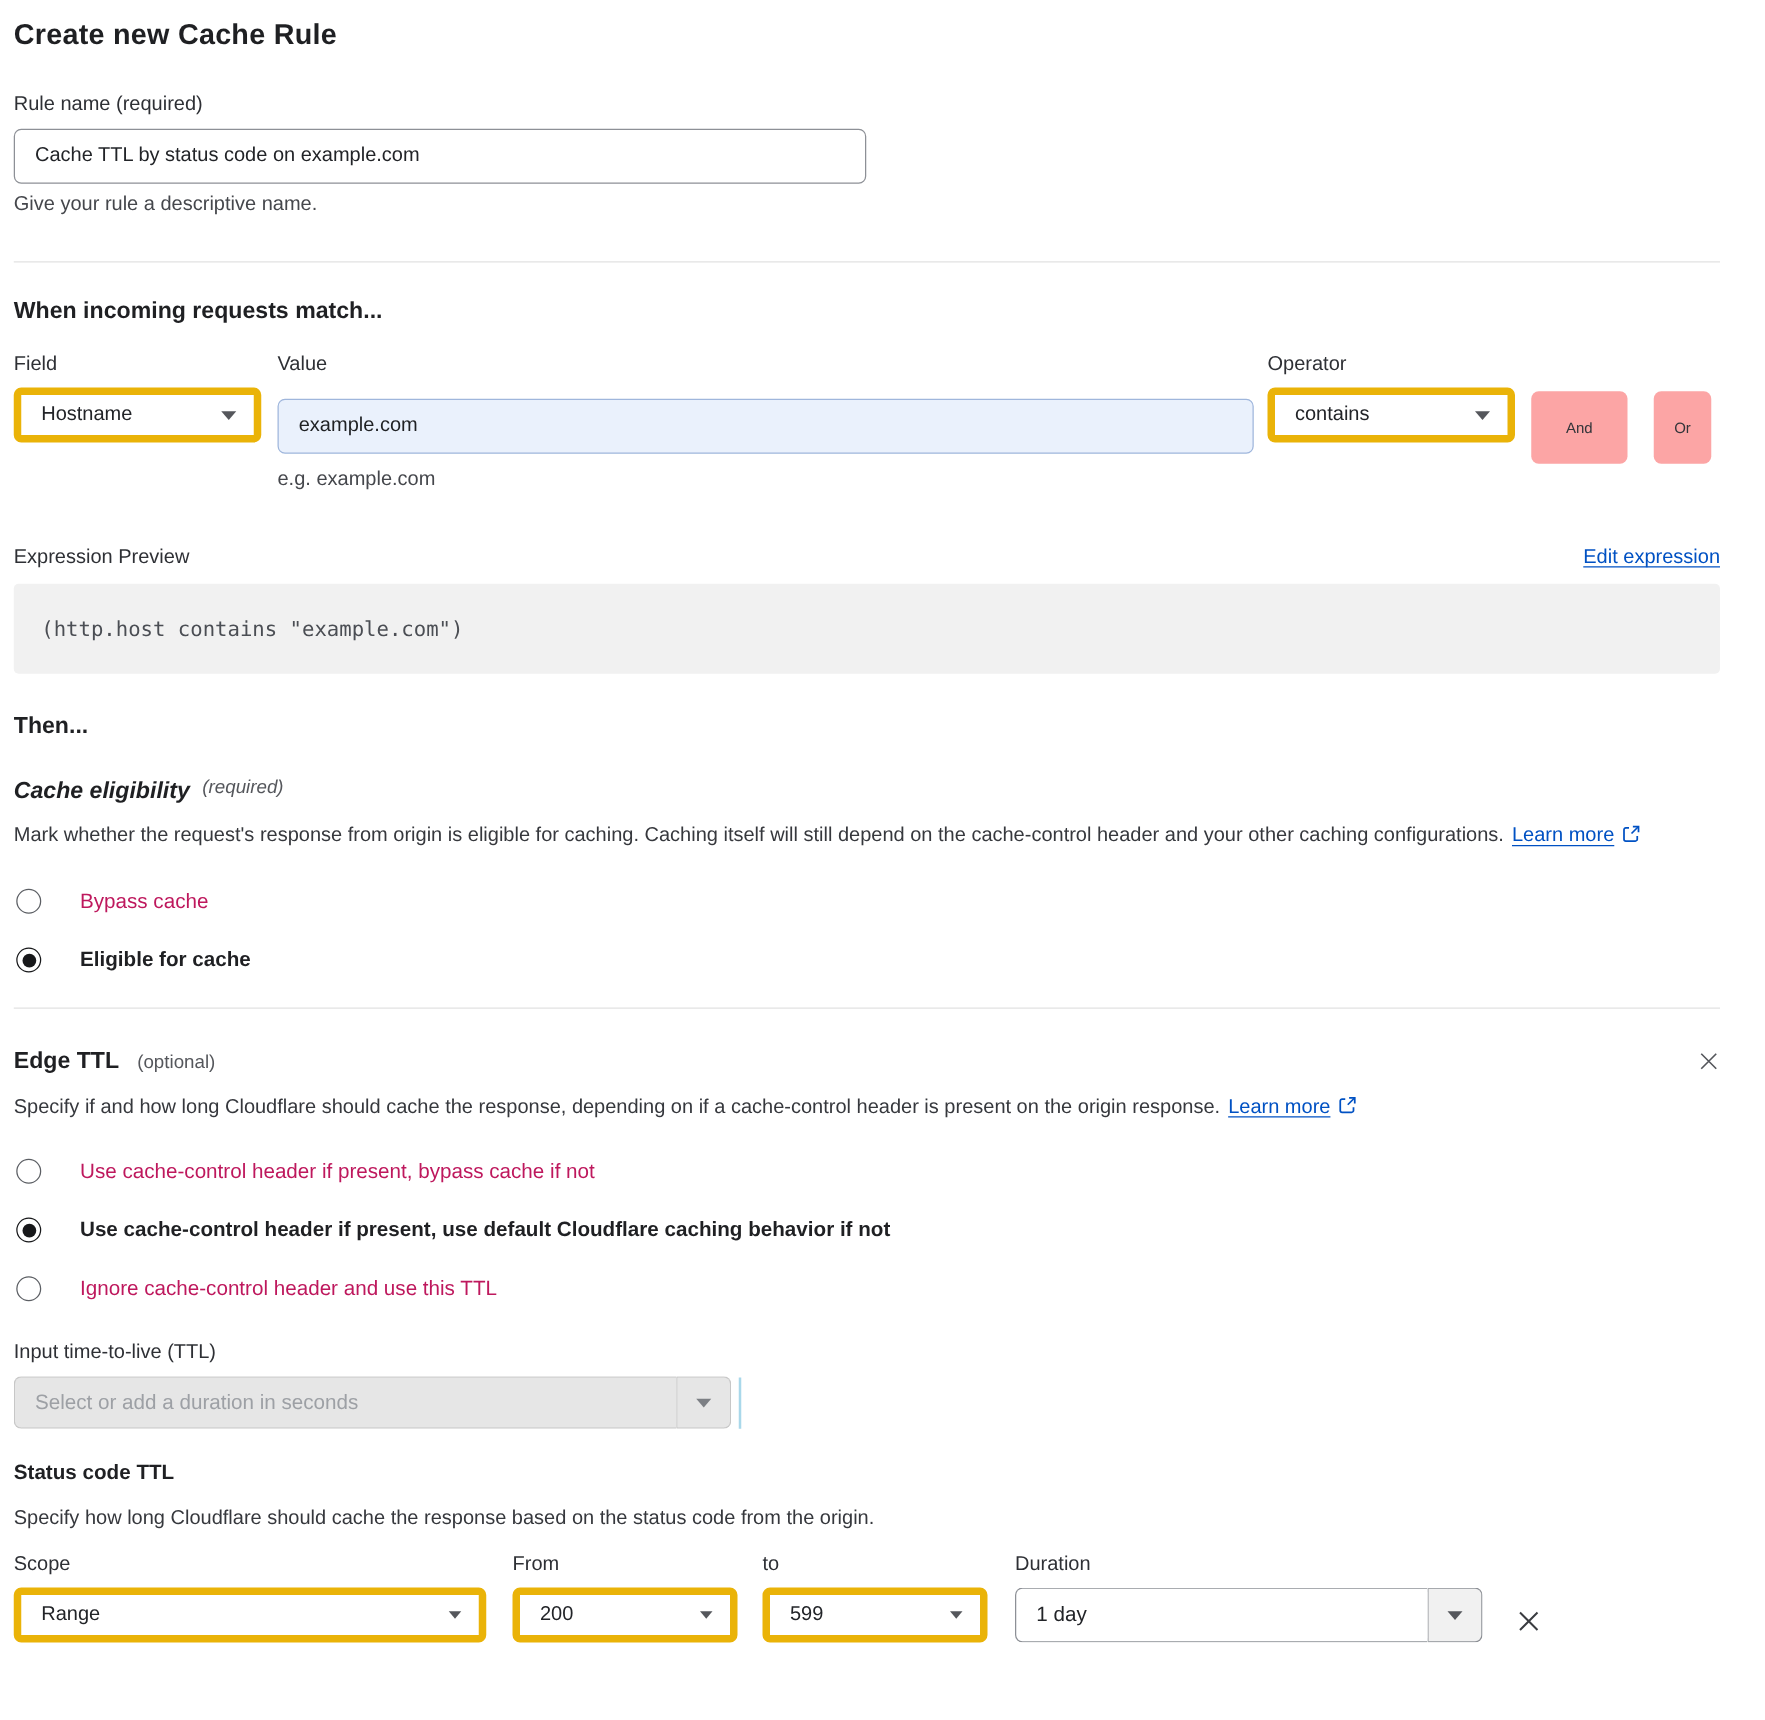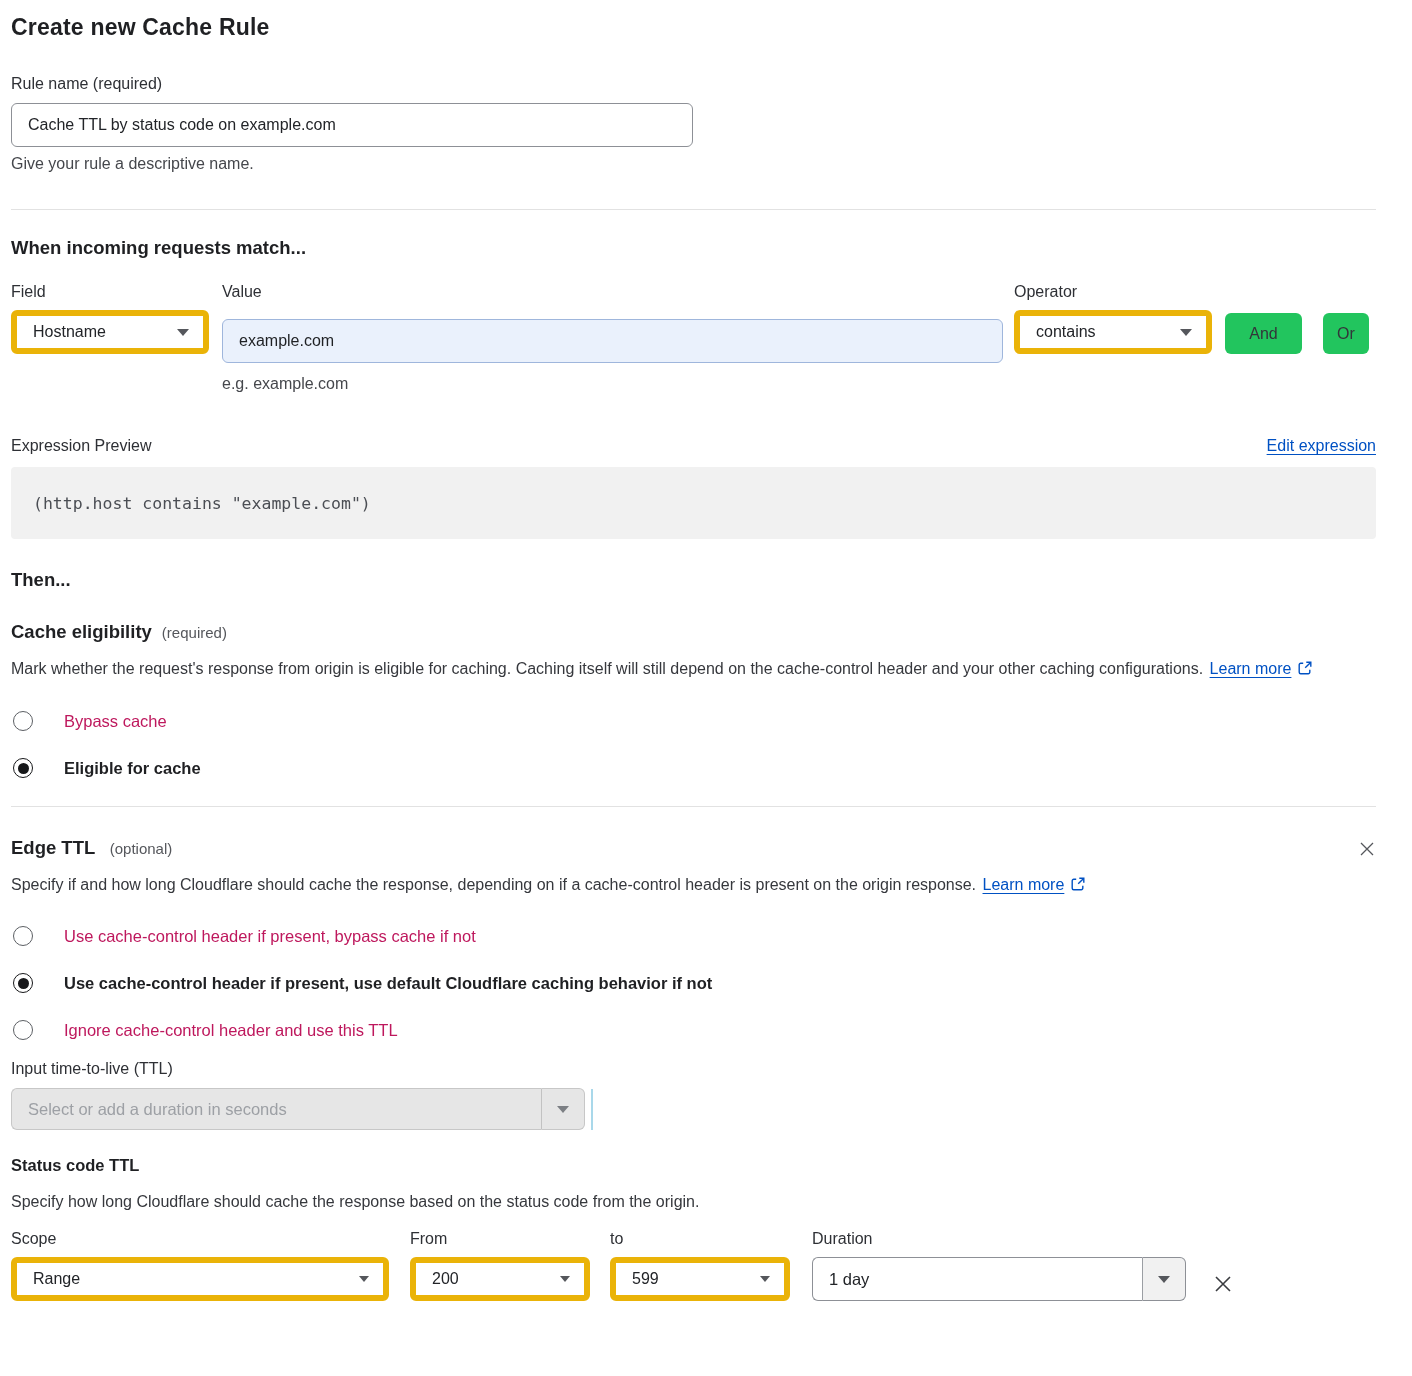--- a/index.html
+++ b/index.html
@@ -48,22 +48,22 @@
   .match-col .field-label { margin-bottom: 9px; }
   .col-field { width: 198px; margin-right: 13px; }
   .col-operator { width: 198px; margin-right: 13px; }
   .col-value { width: 781px; margin-right: 11px; }
   .value-input {
     background: #eaf1fc; border-color: #9fb6dc; color: #1f2124;
   }
   .eg-helper { margin-top: 12px; }
   .conjunction { display: flex; margin-top: 30px; }
   .btn-gray {
-    height: 41px; background: #22c55e; border: none; border-radius: 6px;
-    font-family: inherit; font-size: 16px; color: #33353a; cursor: pointer;
+    height: 58px; background: #fca5a5; border: none; border-radius: 6px;
+    font-family: inherit; font-size: 12px; color: #33353a; cursor: pointer;
     display: inline-flex; align-items: center; justify-content: center;
   }
   .btn-and { width: 77px; margin-right: 21px; }
   .btn-or { width: 46px; }
 
   .expr-row { display: flex; justify-content: space-between; align-items: flex-start; margin-top: 44px; }
   .link { color: #0051c3; text-decoration: underline; text-underline-offset: 3px; font-size: 16px; cursor: pointer; }
   .code-block {
     margin-top: 12px; height: 72px; background: #f1f1f1; border-radius: 4px;
     display: flex; align-items: center; padding: 0 22px;
@@ -82,21 +82,21 @@
   }
   .radio.checked { border: 1.5px solid #17181a; }
   .radio.checked::after {
     content: ""; position: absolute; left: 50%; top: 50%;
     width: 11px; height: 11px; margin: -5.5px 0 0 -5.5px;
     border-radius: 50%; background: #17181a;
   }
   .radio-label { font-size: 16.5px; color: #be185d; }
   .radio-label.bold { font-weight: bold; color: #1f2023; }
 
-  .section-head { display: flex; align-items: center; margin-top: 30px; }
+  .section-head { display: flex; align-items: flex-start; margin-top: 30px; font-style: italic; }
   .edge-head { display: flex; align-items: flex-start; justify-content: space-between; margin-top: 30px; }
   .close-x { cursor: pointer; margin-top: 3px; }
 
   .combo { display: flex; align-items: stretch; }
   .combo .combo-text {
     border: 1px solid #c7c7c7; border-right: none; border-radius: 6px 0 0 6px;
     font-family: inherit; font-size: 16.5px; padding: 0 16px; outline: none;
   }
   .combo .combo-arrow {
     width: 44px; border: 1px solid #c7c7c7; border-radius: 0 6px 6px 0;
@@ -223,21 +223,21 @@
 </div>
 <div class="radio-row">
   <span class="radio checked"></span>
   <span class="radio-label bold">Use cache-control header if present, use default Cloudflare caching behavior if not</span>
 </div>
 <div class="radio-row">
   <span class="radio"></span>
   <span class="radio-label">Ignore cache-control header and use this TTL</span>
 </div>
 
-<label class="field-label" style="margin-top:20px">Input time-to-live (TTL)</label>
+<label class="field-label" style="margin-top:32px">Input time-to-live (TTL)</label>
 <div class="combo ttl-combo">
   <input class="combo-text" disabled="" placeholder="Select or add a duration in seconds" style="">
   <span class="combo-arrow">
     <span class="arrow-glyph"></span>
   </span>
   <span class="ttl-caret-line"></span>
 </div>
 
 <div class="h4" style="margin-top:26px">Status code TTL</div>
 <p class="desc" style="margin-top:13px">Specify how long Cloudflare should cache the response based on the status code from the origin.</p>

